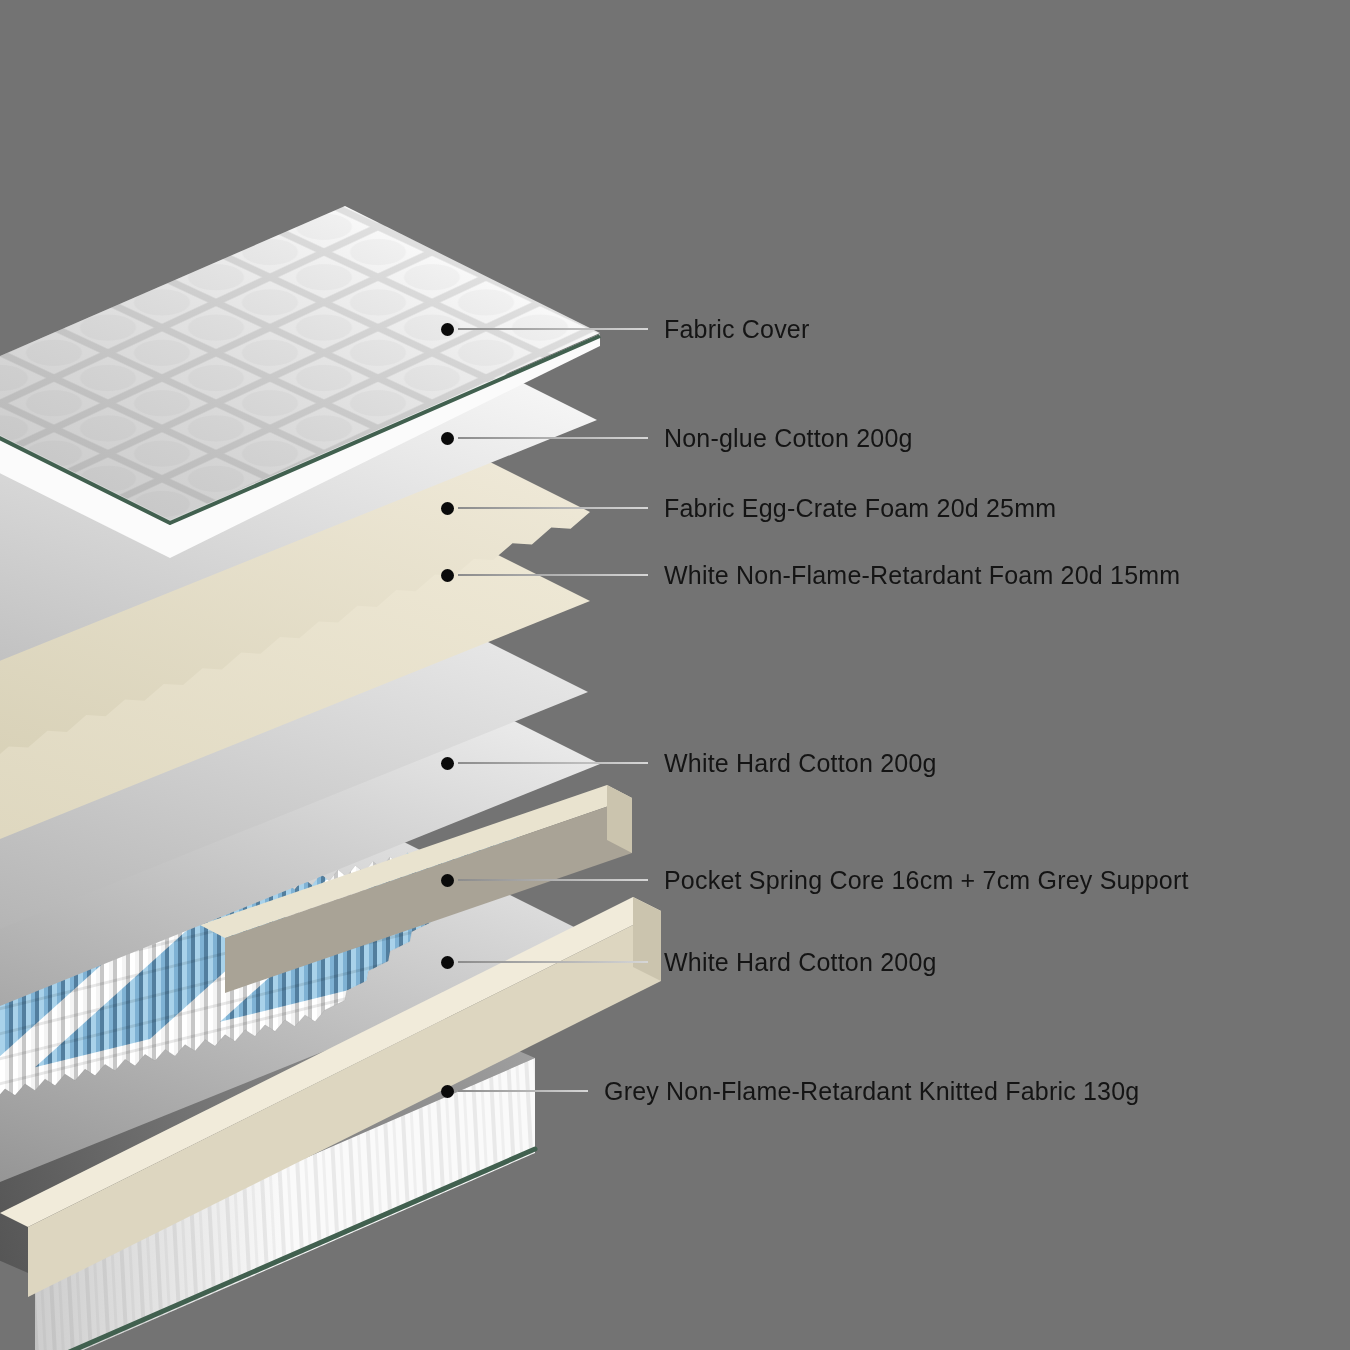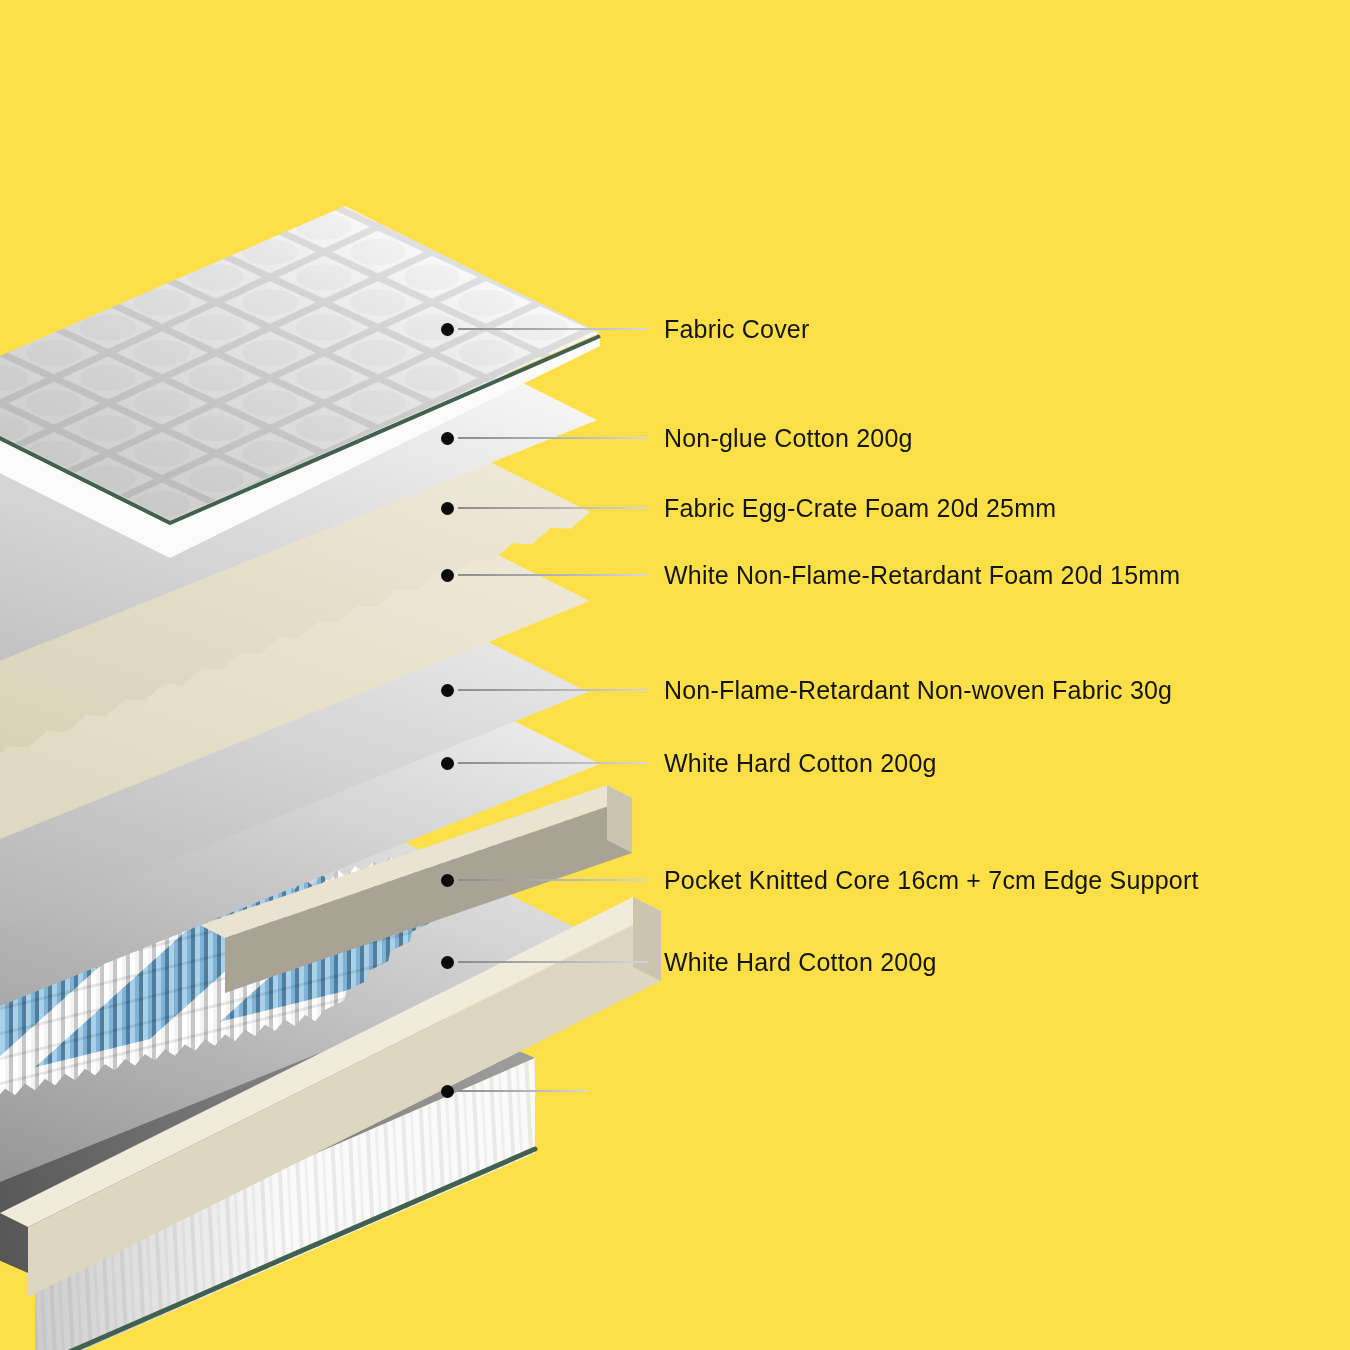--- a/index.html
+++ b/index.html
@@ -1,17 +1,17 @@
 <!DOCTYPE html>
 <html><head>
 <meta charset="utf-8">
 <style>
   html,body{margin:0;padding:0;background:#ffffff;}
   .stage{
-    position:relative;width:1350px;height:1350px;overflow:hidden;background:#fde047;
+    position:relative;width:1350px;height:1350px;overflow:hidden;background:#737373;
     font-family:"Liberation Sans", sans-serif;
   }
   .stage svg{position:absolute;left:0;top:0;}
   .callout-row{
     position:absolute;left:441px;height:26px;display:flex;align-items:center;z-index:10;
   }
   .callout-dot{
     width:13px;height:13px;border-radius:50%;background:#0a0a0a;flex:0 0 auto;
   }
   .leader-line{
@@ -152,38 +152,34 @@
   <div class="callout-row" style="top:495px">
     <span class="callout-dot"></span>
     <span class="leader-line" style="width:190px"></span>
     <span class="layer-label">Fabric Egg-Crate Foam 20d 25mm</span>
   </div>
   <div class="callout-row" style="top:562px">
     <span class="callout-dot"></span>
     <span class="leader-line" style="width:190px"></span>
     <span class="layer-label">White Non-Flame-Retardant Foam 20d 15mm</span>
   </div>
-  <div class="callout-row" style="top:677px">
-    <span class="callout-dot"></span>
-    <span class="leader-line" style="width:190px"></span>
-    <span class="layer-label">Non-Flame-Retardant Non-woven Fabric 30g</span>
-  </div>
   <div class="callout-row" style="top:750px">
     <span class="callout-dot"></span>
     <span class="leader-line" style="width:190px"></span>
     <span class="layer-label">White Hard Cotton 200g</span>
   </div>
   <div class="callout-row" style="top:867px">
     <span class="callout-dot"></span>
     <span class="leader-line" style="width:190px"></span>
-    <span class="layer-label">Pocket Knitted Core 16cm + 7cm Edge Support</span>
+    <span class="layer-label">Pocket Spring Core 16cm + 7cm Grey Support</span>
   </div>
   <div class="callout-row" style="top:949px">
     <span class="callout-dot"></span>
     <span class="leader-line" style="width:190px"></span>
     <span class="layer-label">White Hard Cotton 200g</span>
   </div>
   <div class="callout-row" style="top:1078px">
     <span class="callout-dot"></span>
     <span class="leader-line" style="width:130px"></span>
+    <span class="layer-label">Grey Non-Flame-Retardant Knitted Fabric 130g</span>
   </div>
 
 </div>
 
 </body></html>

